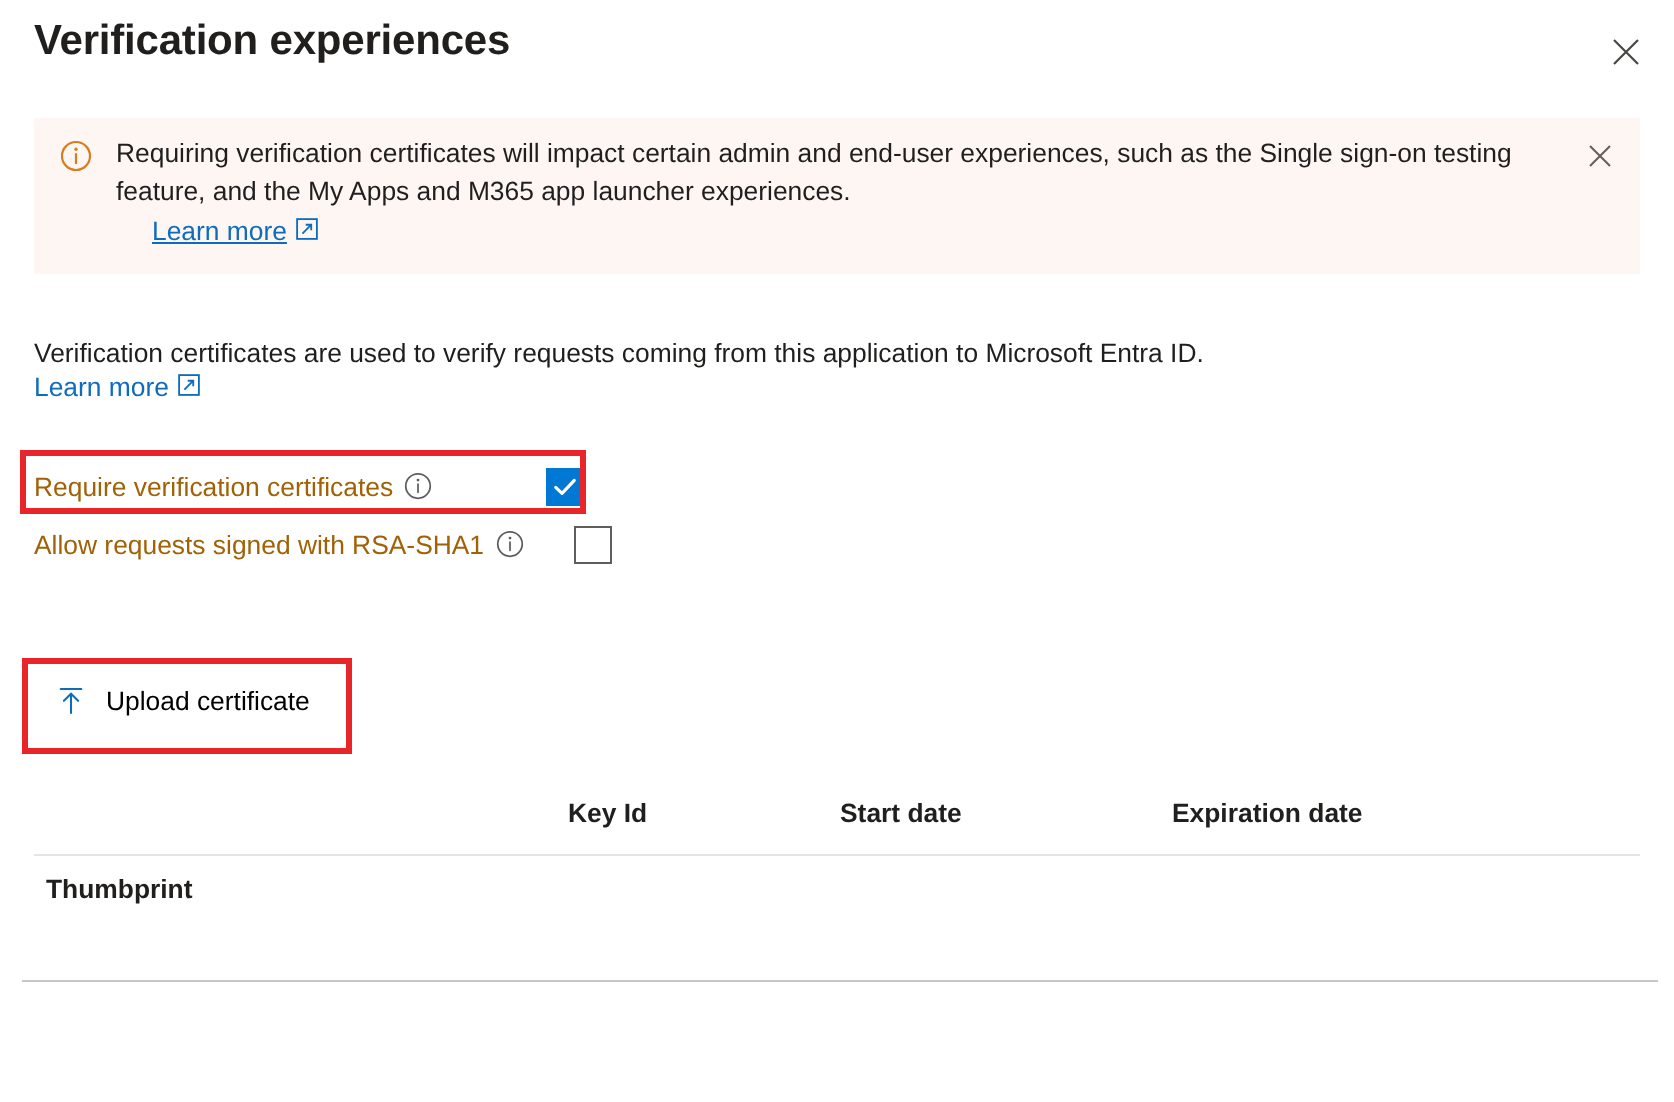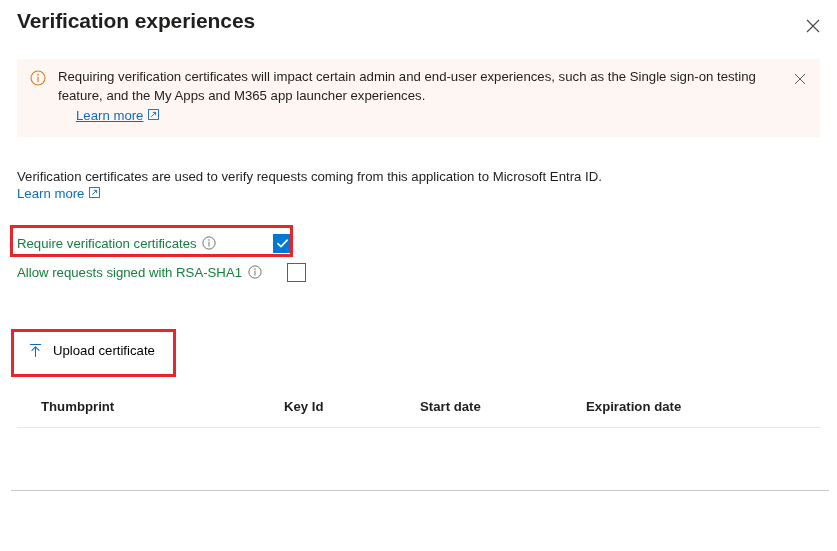--- a/index.html
+++ b/index.html
@@ -99,21 +99,21 @@
   }
   .ext-icon { display: inline-block; }
 
   
   .chk-row {
     position: absolute;
     display: flex;
     align-items: center;
     height: 26px;
     font-size: 13.2px;
-    color: #15803d;
+    color: #a16207;
     white-space: nowrap;
   }
   .chk-row.r1 { left: 17px; top: 230px; }
   .chk-row.r2 { left: 17px; top: 259px; }
   .chk-label { margin-right: 5px; }
   .i-icon {
     display: inline-flex;
     align-items: center; justify-content: center;
     width: 15px; height: 15px;
     margin-right: 8px;
@@ -171,21 +171,21 @@
   }
   .tbl-head {
     position: relative;
     height: 32px;
     font-size: 13.2px;
     font-weight: 600;
     color: #201f1e;
     border-bottom: 1px solid #e5e5e5;
   }
   .th { position: absolute; top: 3px; white-space: nowrap; }
-  .th.c0 { left: 24px; }
+  .th.c0 { left: 6px; margin-top: 38px; }
   .th.c1 { left: 231px; margin-left: 36px; }
   .th.c2 { left: 403px; }
   .th.c3 { left: 569px; }
   .tbl-empty {
     font-size: 13.2px;
     color: #201f1e;
     padding: 20px 0 0 0;
     height: 62px;
   }
   .bottom-rule {

